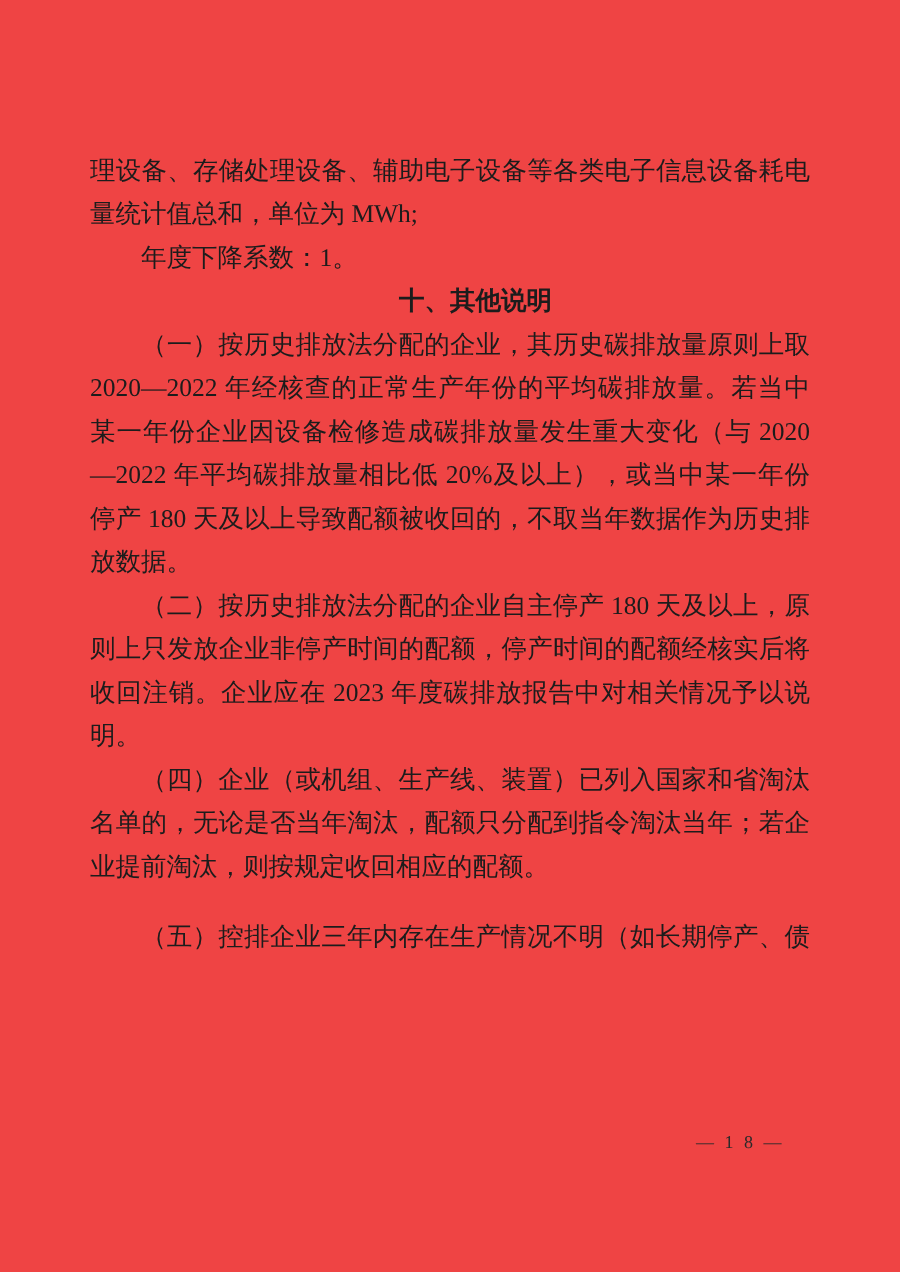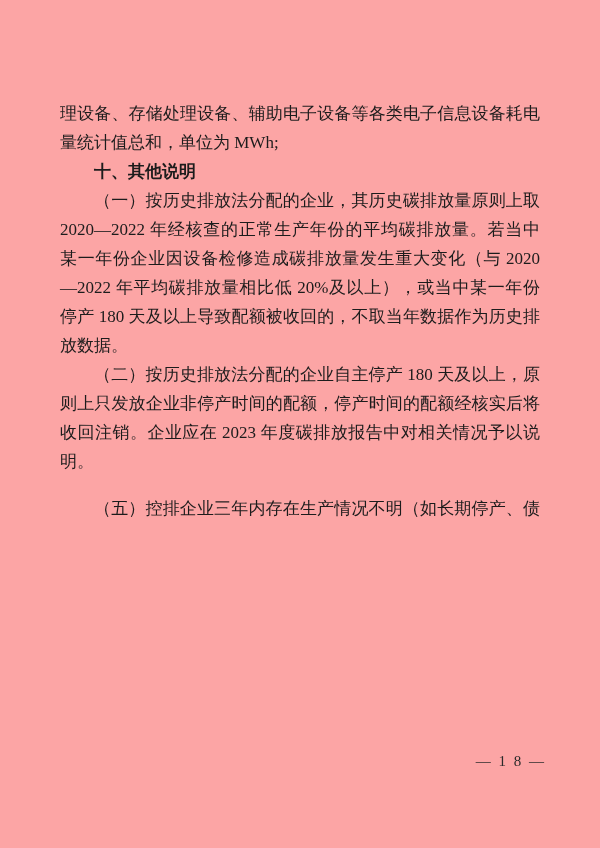--- a/index.html
+++ b/index.html
@@ -4,21 +4,21 @@
 <style>
   html, body {
     margin: 0;
     padding: 0;
     background: #ffffff;
   }
   .page {
     position: relative;
     width: 600px;
     height: 848px;
-    background: #fca5a5;
+    background: #ef4444;
     color: #1c1c1c;
     font-family: "Liberation Serif", "DejaVu Serif", serif;
     overflow: hidden;
   }
   .textblock {
     position: absolute;
     left: 60px;
     top: 99px;
     width: 480px;
     font-size: 17px;
@@ -38,38 +38,40 @@
     margin-top: 18px;
   }
   .heading {
     margin: 0;
     padding: 0;
     font-size: 17px;
     line-height: 29px;
     font-weight: 700;
     font-family: "Liberation Sans", "DejaVu Sans", sans-serif;
     text-indent: 2em;
-    text-align: left;
+    text-align: center;
   }
   .pagenum {
     position: absolute;
     top: 751px;
-    right: 54px;
-    font-size: 15px;
+    right: 77px;
+    font-size: 12px;
     line-height: 20px;
     letter-spacing: 2px;
     color: #2a2a2a;
     font-family: "Liberation Serif", "DejaVu Serif", serif;
   }
 </style>
 </head>
 <body>
 
 <div class="page">
   <div class="textblock">
     <p class="para no-indent">理设备、存储处理设备、辅助电子设备等各类电子信息设备耗电量统计值总和，单位为 MWh;</p>
+    <p class="para">年度下降系数：1。</p>
     <h2 class="heading">十、其他说明</h2>
     <p class="para">（一）按历史排放法分配的企业，其历史碳排放量原则上取 2020—2022 年经核查的正常生产年份的平均碳排放量。若当中某一年份企业因设备检修造成碳排放量发生重大变化（与 2020—2022 年平均碳排放量相比低 20%及以上），或当中某一年份停产 180 天及以上导致配额被收回的，不取当年数据作为历史排放数据。</p>
     <p class="para">（二）按历史排放法分配的企业自主停产 180 天及以上，原则上只发放企业非停产时间的配额，停产时间的配额经核实后将收回注销。企业应在 2023 年度碳排放报告中对相关情况予以说明。</p>
+    <p class="para">（四）企业（或机组、生产线、装置）已列入国家和省淘汰名单的，无论是否当年淘汰，配额只分配到指令淘汰当年；若企业提前淘汰，则按规定收回相应的配额。</p>
     <p class="para force-justify">（五）控排企业三年内存在生产情况不明（如长期停产、债</p>
   </div>
   <div class="pagenum">— 1 8 —</div>
 </div>
 
 </body></html>

